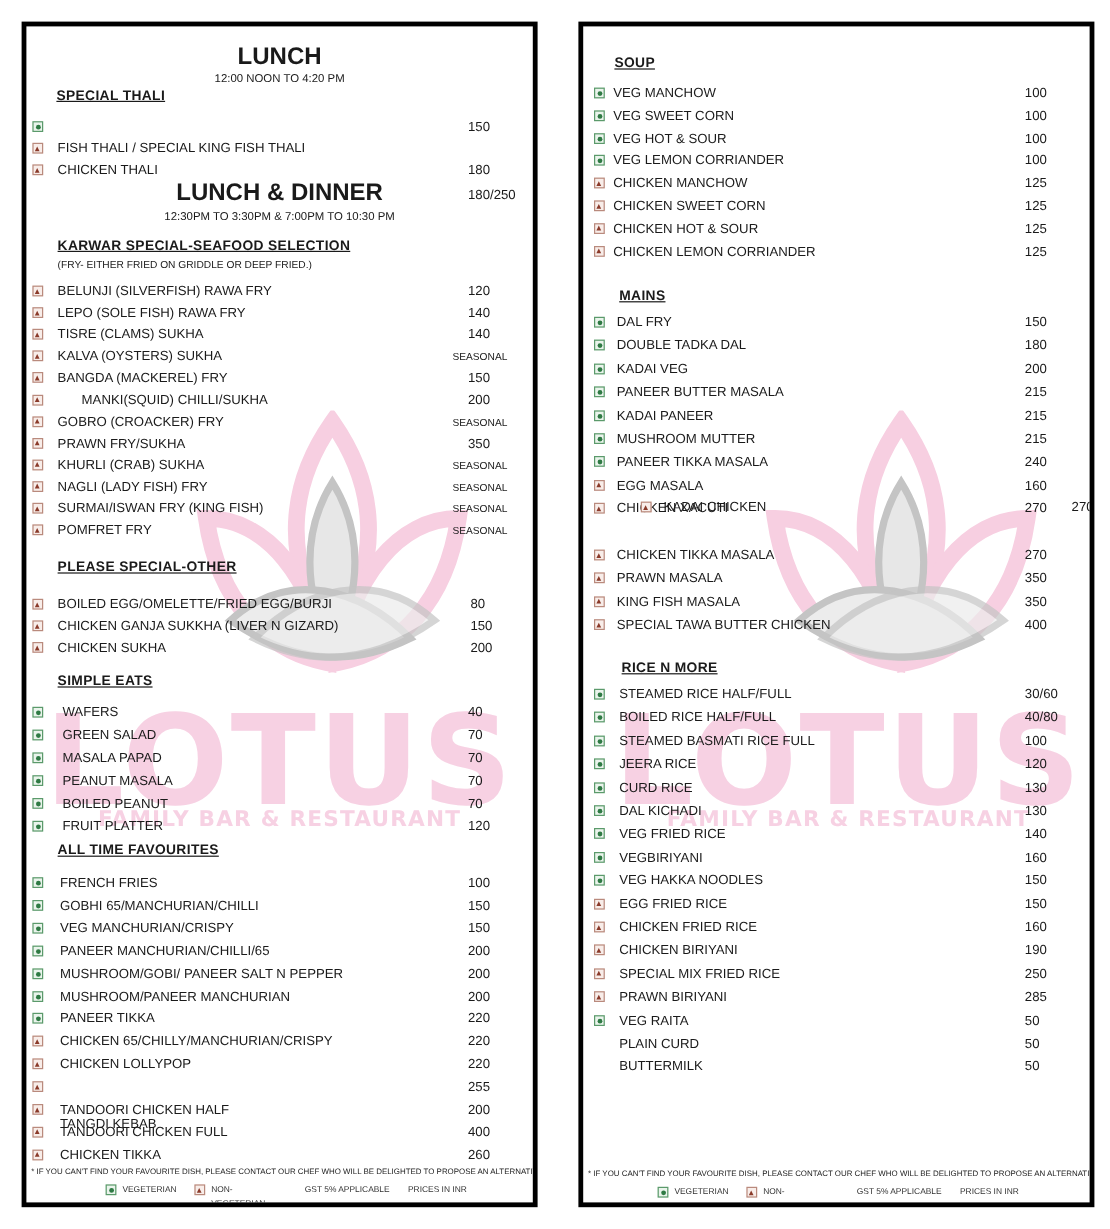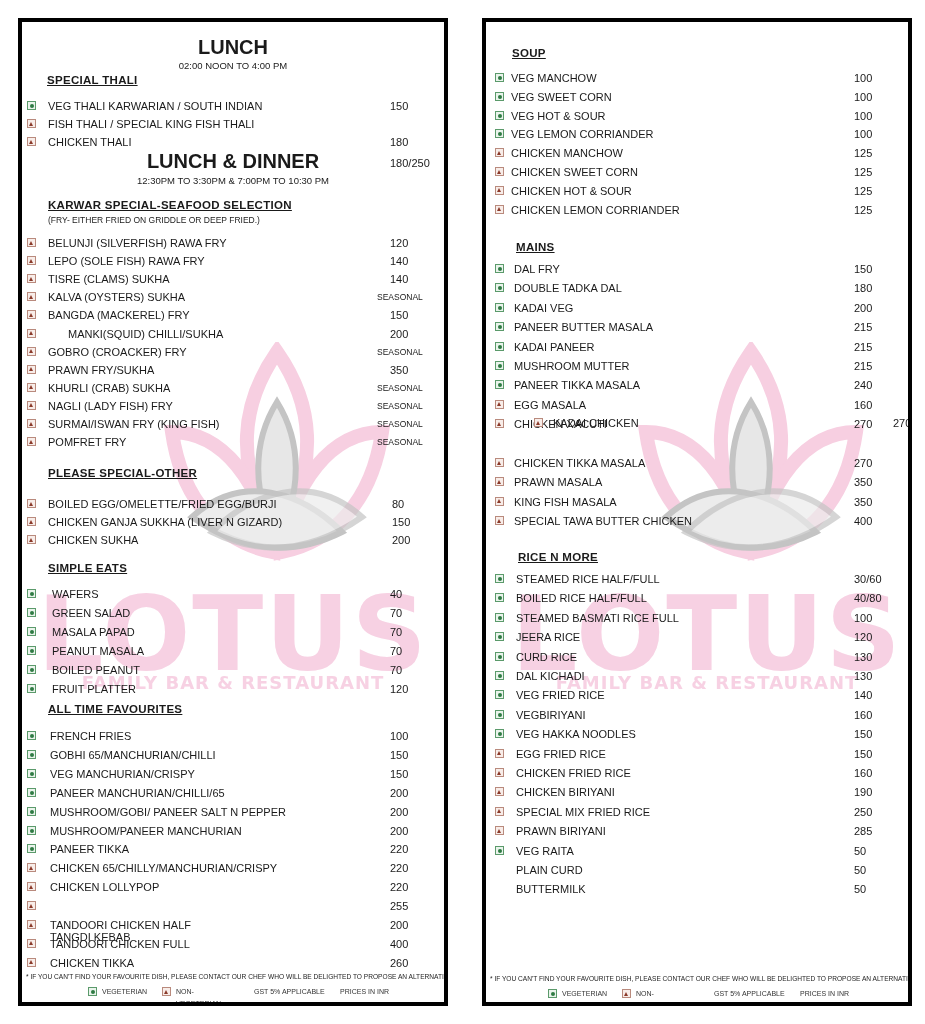--- a/index.html
+++ b/index.html
@@ -39,26 +39,25 @@
     <path d="M20 90 C70 90 110 140 120 210 C70 200 30 160 20 90 Z" fill="none" stroke="#f7cfe1" stroke-width="14"></path>
     <path d="M230 90 C180 90 140 140 130 210 C180 200 220 160 230 90 Z" fill="none" stroke="#f7cfe1" stroke-width="14"></path>
     <path d="M125 60 C150 100 150 150 125 200 C100 150 100 100 125 60 Z" fill="#e7e7e7" stroke="#c4c4c4" stroke-width="6"></path>
     <path d="M40 175 C90 130 150 150 190 190 C140 215 90 210 40 175 Z" fill="#ececec" stroke="#c4c4c4" stroke-width="6"></path>
     <path d="M210 175 C160 130 100 150 60 190 C110 215 160 210 210 175 Z" fill="#ececec" stroke="#c4c4c4" stroke-width="6" opacity="0.7"></path>
   </svg>
   <div class="wm wm-text wm-big">LOTUS</div>
   <div class="wm wm-text wm-small">FAMILY BAR &amp; RESTAURANT</div>
 
   <div class="abs title" style="top:14px;">LUNCH</div>
-  <div class="abs subtitle" style="top:38px;">02:00 NOON TO 4:00 PM</div>
+  <div class="abs subtitle" style="top:38px;">12:00 NOON TO 4:20 PM</div>
   <div class="abs sec" style="left:25px;top:52px;">SPECIAL THALI</div>
   <div id="lt-thali">
       <div class="row" style="left: 0px; width: 100%; top: 75px;">
         <span class="ind veg" style="left: 5px;"></span>
-        <span class="iname" style="left: 26px;">VEG THALI KARWARIAN / SOUTH INDIAN</span>
         <span class="iprice" style="left: 368px;">150</span>
       </div>
       <div class="row" style="left: 0px; width: 100%; top: 93.2px;">
         <span class="ind nonveg" style="left: 5px;"></span>
         <span class="iname" style="left: 26px;">FISH THALI  / SPECIAL KING FISH THALI</span>
         <span class="iprice" style="left: 368px; margin-top: 39px;">180/250</span>
       </div>
       <div class="row" style="left: 0px; width: 100%; top: 111.4px;">
         <span class="ind nonveg" style="left: 5px;"></span>
         <span class="iname" style="left: 26px;">CHICKEN THALI</span>

